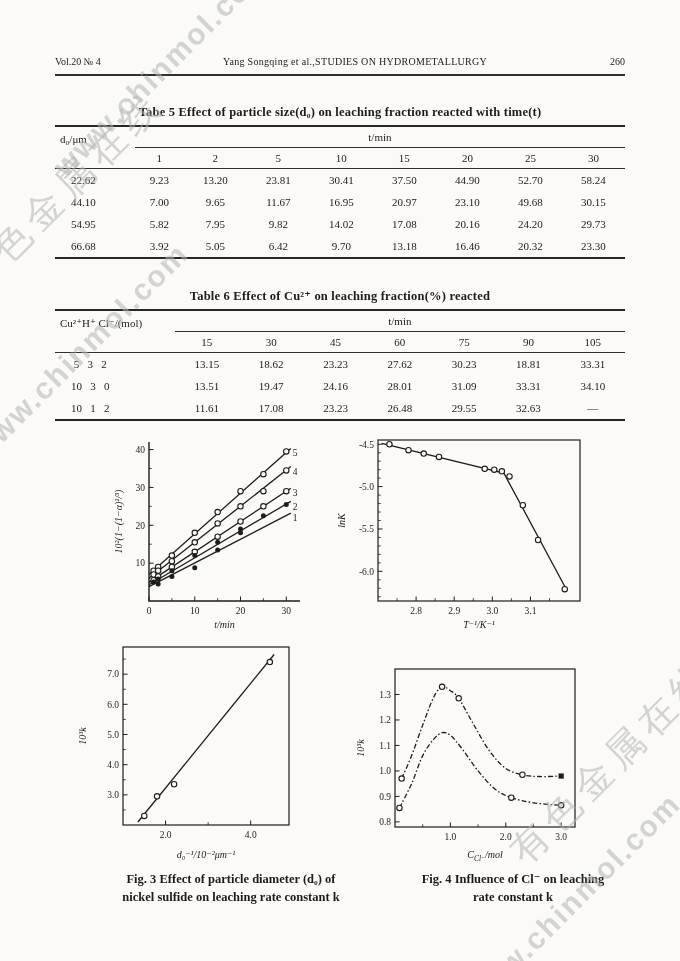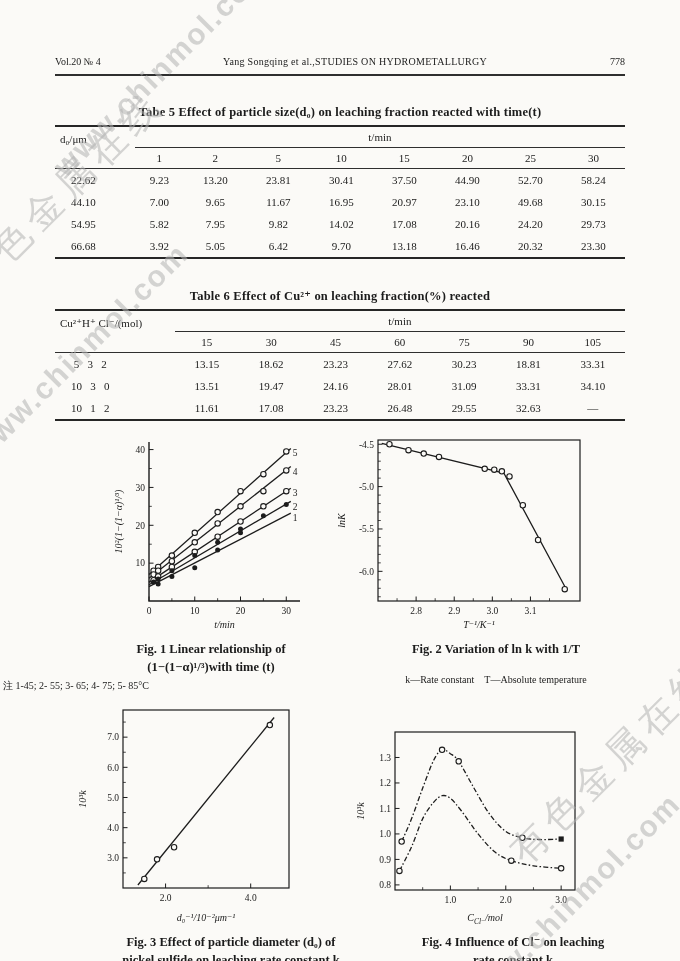--- a/index.html
+++ b/index.html
@@ -66,21 +66,21 @@
       <span class="wm cn" style="left: 62px; top: 192px; font-size: 38px;">有色金属在线</span>
       <span class="wm" style="left: 80px; top: 352px; font-size: 30px;">www.chinmol.com</span>
       <span class="wm cn" style="left: 612px; top: 762px; font-size: 38px;">有色金属在线</span>
       <span class="wm" style="left: 572px; top: 902px; font-size: 30px;">www.chinmol.com</span>
     </div>
 
   <div class="content">
     <header class="pg-header">
       <span class="hl">Vol.20 № 4</span>
       <span class="hc">Yang Songqing et al.,STUDIES ON HYDROMETALLURGY</span>
-      <span class="hr">778</span>
+      <span class="hr">260</span>
     </header>
 
     <div class="tbl-title">Tabe 5  Effect of particle size(d₀) on leaching fraction reacted with time(t)</div>
     <table id="table5" class="datatable">
         <thead>
           <tr>
             <th rowspan="2" class="rowhead">d₀/μm</th>
             <th colspan="8" class="group">t/min</th>
           </tr>
           <tr class="colhead-row">
@@ -317,31 +317,20 @@
           <circle cx="150.71698113207543" cy="33.810526315789474" r="2.7" fill="#fbfaf7" stroke="#1c1c1c" stroke-width="1.1"></circle>
           <circle cx="160.24528301886784" cy="34.65789473684208" r="2.7" fill="#fbfaf7" stroke="#1c1c1c" stroke-width="1.1"></circle>
           <circle cx="167.86792452830184" cy="36.35263157894738" r="2.7" fill="#fbfaf7" stroke="#1c1c1c" stroke-width="1.1"></circle>
           <circle cx="175.4905660377358" cy="41.43684210526314" r="2.7" fill="#fbfaf7" stroke="#1c1c1c" stroke-width="1.1"></circle>
           <circle cx="188.83018867924528" cy="70.24736842105261" r="2.7" fill="#fbfaf7" stroke="#1c1c1c" stroke-width="1.1"></circle>
           <circle cx="204.07547169811323" cy="104.98947368421054" r="2.7" fill="#fbfaf7" stroke="#1c1c1c" stroke-width="1.1"></circle>
           <circle cx="230.75471698113205" cy="154.13684210526318" r="2.7" fill="#fbfaf7" stroke="#1c1c1c" stroke-width="1.1"></circle>
         </svg>
     </div>
 
-    <div class="caprow caprow1">
-      <div class="capblock cb-f1">
-        <div class="cap">Fig. 1  Linear relationship of</div>
-        <div class="cap">(1−(1−α)¹/³)with time (t)</div>
-        <div class="note">注 1-45; 2- 55; 3- 65; 4- 75; 5- 85°C</div>
-      </div>
-      <div class="capblock cb-f2">
-        <div class="cap">Fig. 2  Variation of ln k with 1/T</div>
-        <div class="note">k—Rate constant  T—Absolute temperature</div>
-      </div>
-    </div>
 
     <div class="figrow figrow2">
       <svg class="plot" width="232" height="222" viewBox="0 0 232 222">
           <rect x="48" y="8" width="166" height="178" fill="none" stroke="#1c1c1c" stroke-width="1.2"></rect>
           <line x1="90.56410256410257" y1="186" x2="90.56410256410257" y2="181.5" stroke="#1c1c1c" stroke-width="1"></line>
           <text x="90.56410256410257" y="199" text-anchor="middle" class="tk">2.0</text>
           <line x1="175.69230769230768" y1="186" x2="175.69230769230768" y2="181.5" stroke="#1c1c1c" stroke-width="1"></line>
           <text x="175.69230769230768" y="199" text-anchor="middle" class="tk">4.0</text>
           <line x1="133.12820512820514" y1="186" x2="133.12820512820514" y2="183.2" stroke="#1c1c1c" stroke-width="0.8"></line>
           <line x1="48" y1="155.83050847457628" x2="52.5" y2="155.83050847457628" stroke="#1c1c1c" stroke-width="1"></line>

